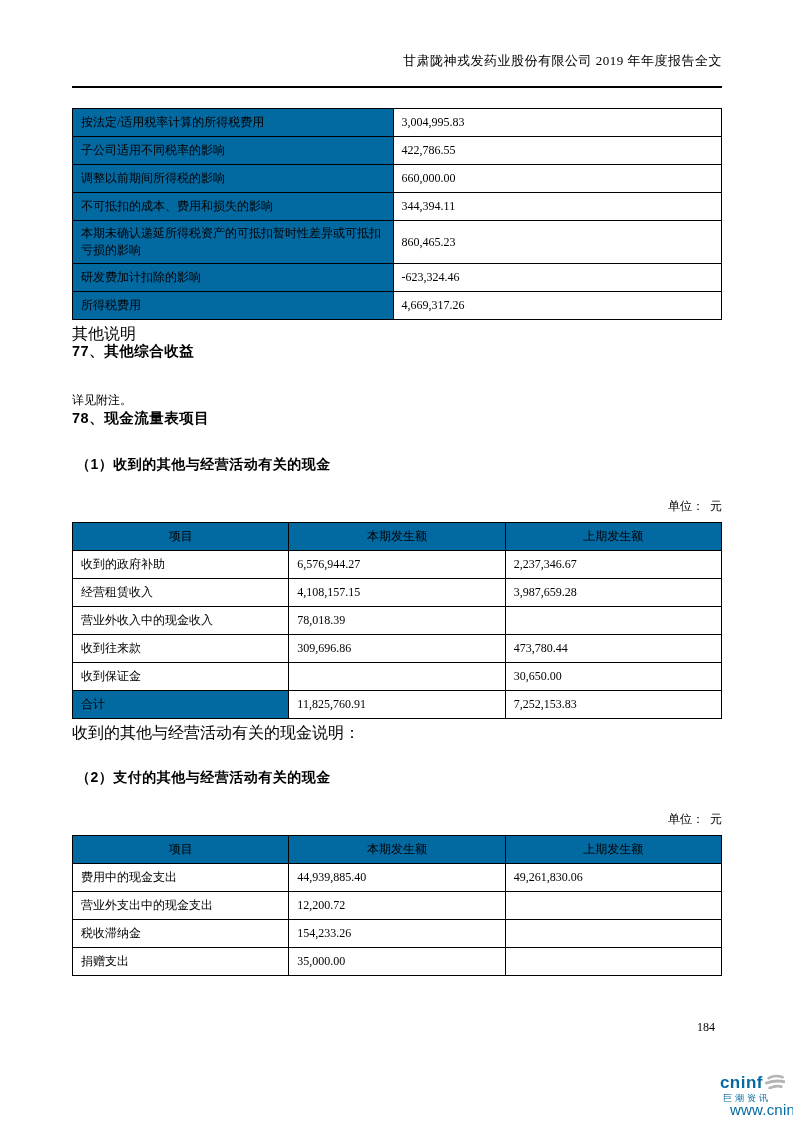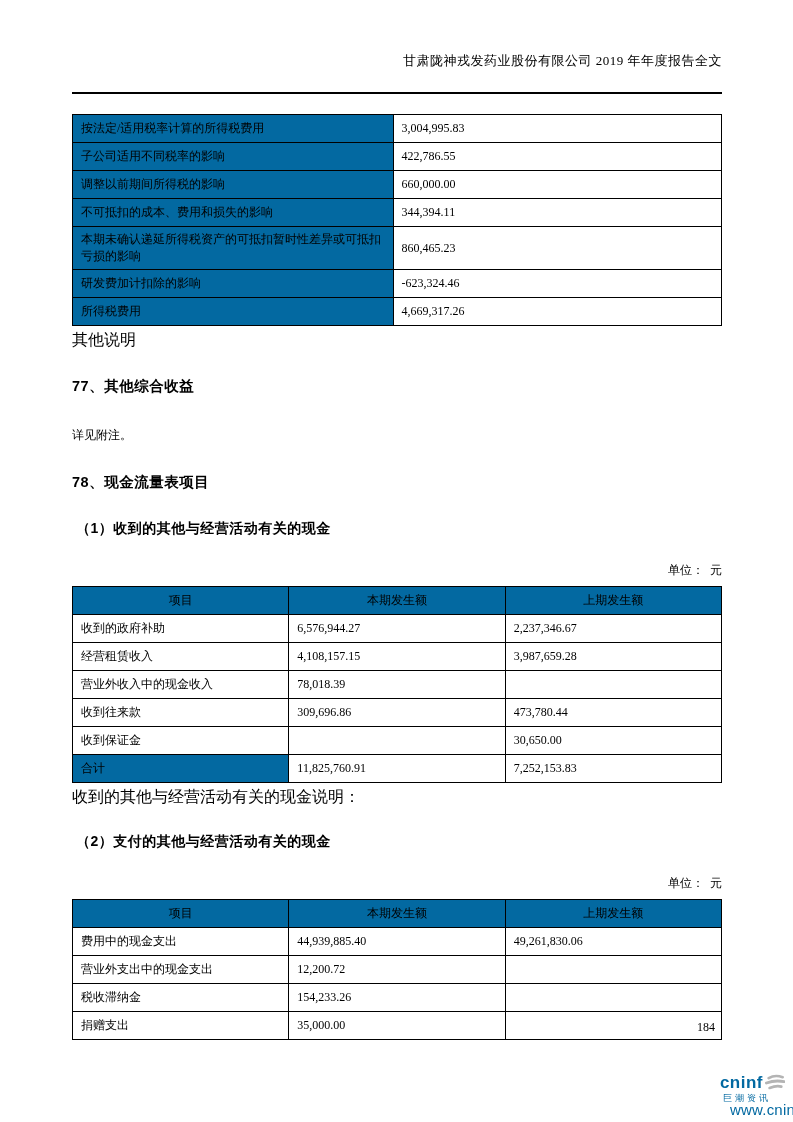--- a/index.html
+++ b/index.html
@@ -10,21 +10,21 @@
     font-family: "Liberation Serif", "DejaVu Serif", serif;
     color: #000;
   }
   .content {
     position: absolute;
     left: 72px; top: 0;
     width: 650px;
   }
   .doc-header {
     padding-top: 52px;
-    padding-bottom: 22px;
+    padding-bottom: 16px;
     text-align: right;
     font-size: 13px;
     letter-spacing: 0.5px;
     border-bottom: 2px solid #000;
   }
   table {
     width: 100%;
     border-collapse: collapse;
     table-layout: fixed;
     font-size: 12px;
@@ -40,21 +40,20 @@
   .shaded { background: #0369a1; }
   .num { font-family: "Liberation Serif", "DejaVu Serif", serif; }
   .ctr { text-align: center; }
   .tbl-tax { margin-top: 20px; }
   .tbl-tax td { height: 28px; }
   .note { font-size: 16px; line-height: 16px; margin-top: 6px; }
   .sec-heading {
     font-size: 14.5px;
     font-weight: bold;
     font-family: "Liberation Sans", "DejaVu Sans", sans-serif;
-    margin-top: 29px;
     letter-spacing: 0.5px;
   }
   .body-text { font-size: 12px; margin-top: 31px; }
   .sub-heading {
     font-size: 14px;
     font-weight: bold;
     font-family: "Liberation Sans", "DejaVu Sans", sans-serif;
     margin-top: 28px;
     margin-left: 4px;
     letter-spacing: 0.5px;

